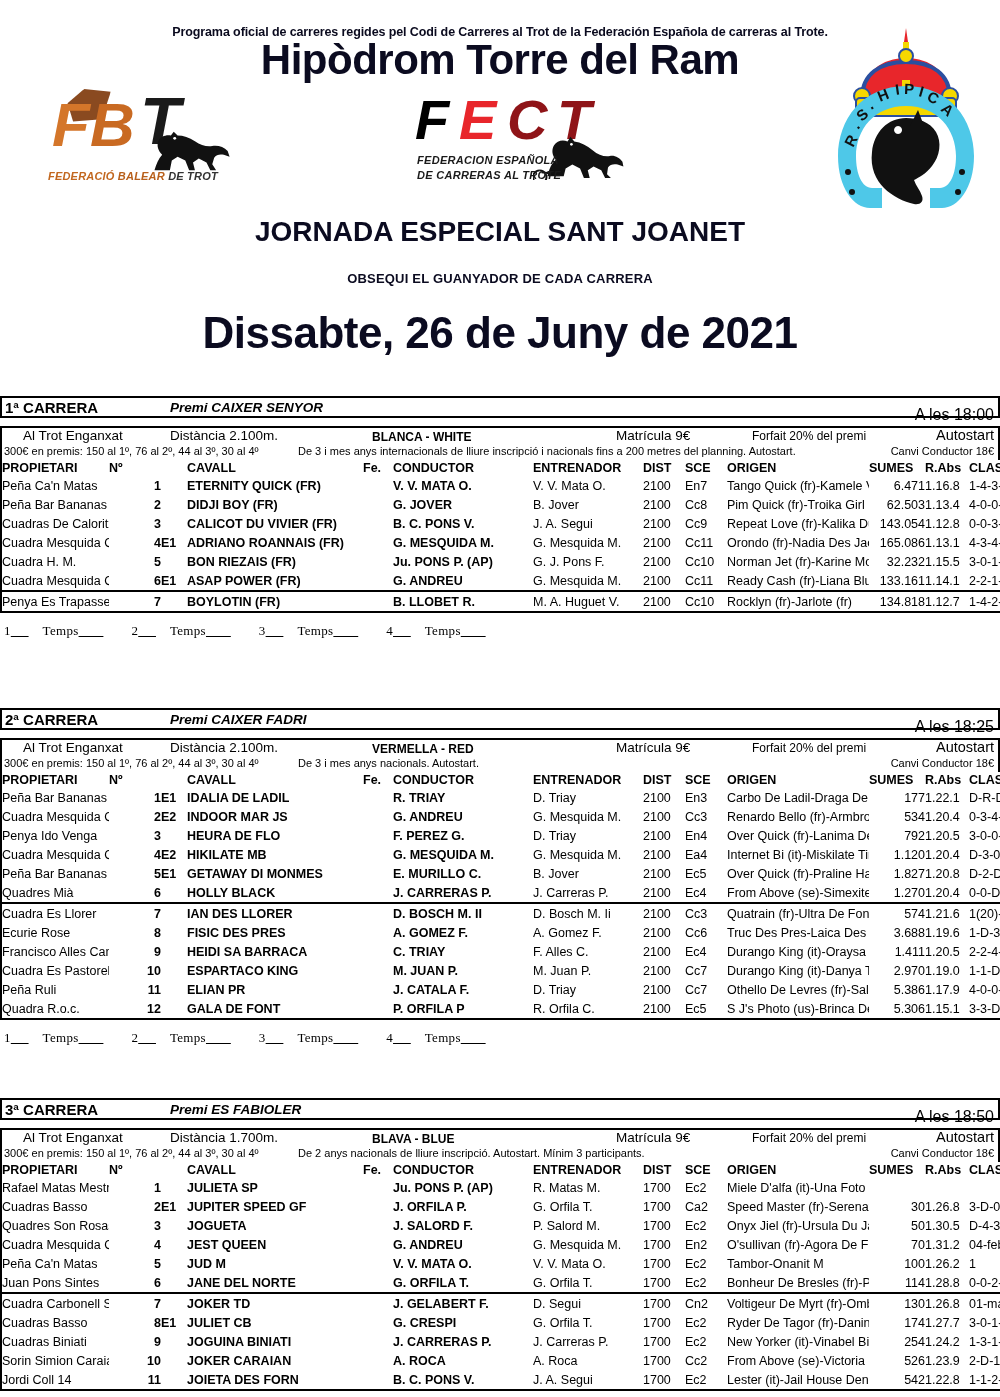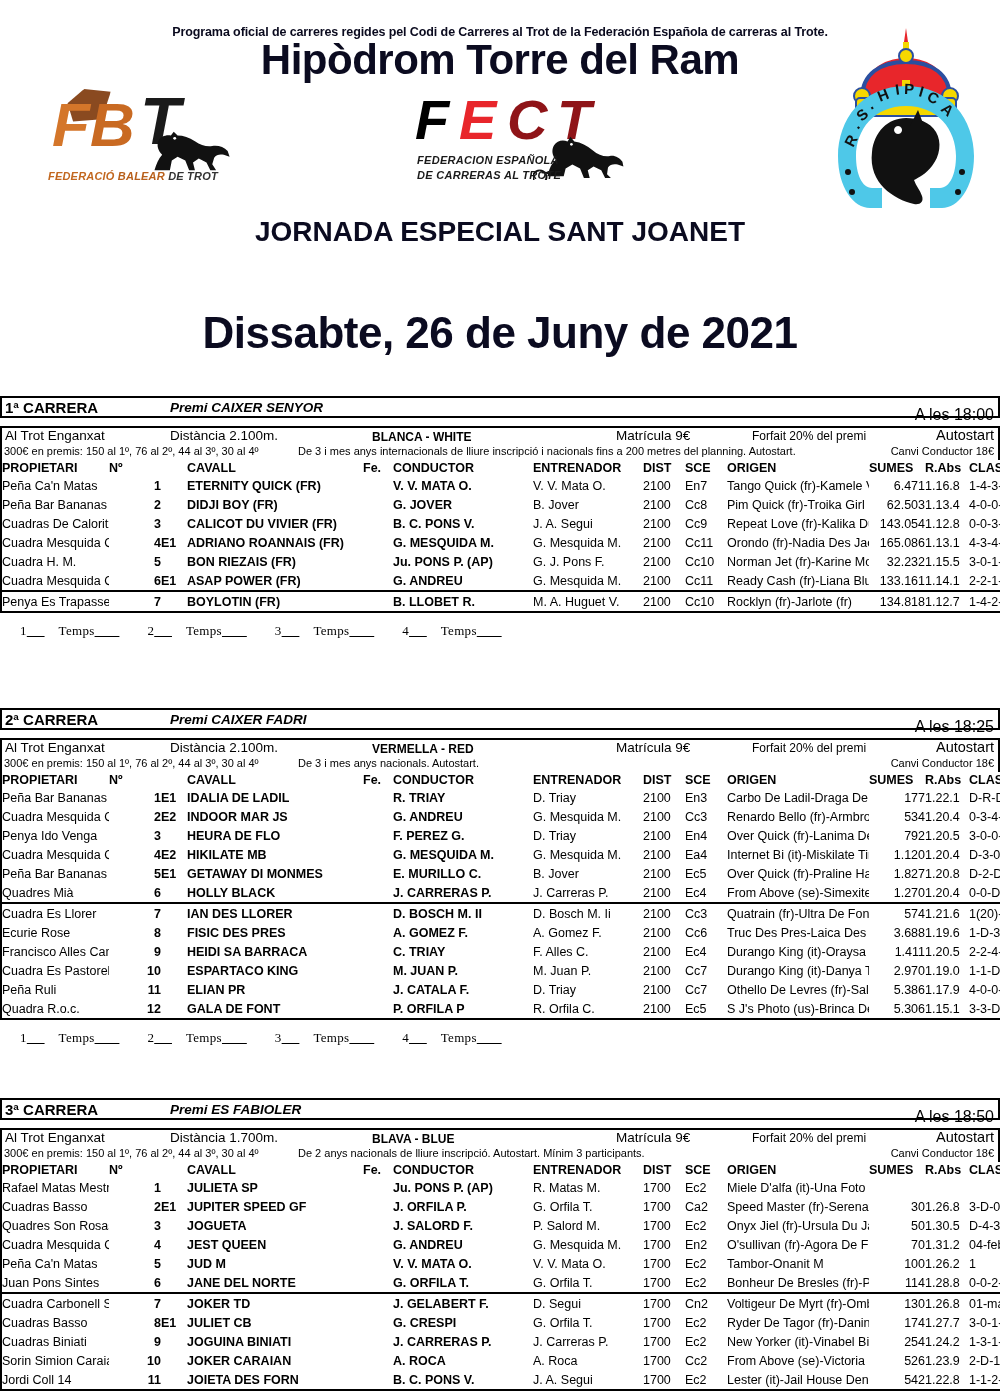--- a/index.html
+++ b/index.html
@@ -196,21 +196,21 @@
     position: relative;
     height: 17px;
     font-size: 13.5px;
   }
   .info-row2 {
     position: relative;
     height: 15px;
     font-size: 11px;
   }
   .ir { position: absolute; top: 0; white-space: nowrap; }
-  .i-trot   { left: 3px; }
+  .i-trot   { left: 21px; }
   .i-dist   { left: 168px; }
   .i-color  { left: 370px; font-weight: bold; font-size: 12px; top: 2px;}
   .i-matr   { left: 614px; }
   .i-forfait{ left: 750px; font-size: 12px; top: 1px;}
   .i-auto   { right: 4px; font-size: 14.5px; top: -1px;}
   .i-premis { left: 2px; }
   .i-cond2  { left: 296px; }
   .i-canvi  { right: 4px; }
 
   
@@ -284,21 +284,21 @@
   th.h-clas { padding-left: 3px; }
 
   tr.group-end td { border-bottom: 2.5px solid #000; }
   tr.last-row td  { border-bottom: 2.5px solid #000; }
 
   
   .temps {
     margin-top: 10px;
     font-family: "Liberation Serif", serif;
     font-size: 13px;
-    padding-left: 20px;
+    padding-left: 4px;
     letter-spacing: 0.3px;
   }
   .temps span { margin-right: 14px; }
   .ul { text-decoration: underline; }
 </style>
 </head>
 <body>
 
 <div class="page-header">
 
@@ -366,20 +366,21 @@
       <text transform="translate(104,78) rotate(26)">C</text>
       <text transform="translate(118,88) rotate(42)">A</text>
     </g>
     <circle cx="26" cy="150" r="3" fill="#111"></circle>
     <circle cx="30" cy="170" r="3" fill="#111"></circle>
     <circle cx="140" cy="150" r="3" fill="#111"></circle>
     <circle cx="136" cy="170" r="3" fill="#111"></circle>
   </svg>
 
   <div class="jornada">JORNADA ESPECIAL SANT JOANET</div>
+  <div class="obsequi">OBSEQUI EL GUANYADOR DE CADA CARRERA</div>
   <div class="dateline">Dissabte, 26 de Juny de 2021</div>
 </div>
 
 <div id="races-root">
     <div class="race" style="top: 396px;">
       <div class="race-title-bar">
         <span class="race-num">1ª CARRERA</span>
         <span class="race-premi">Premi CAIXER SENYOR</span>
         <span class="race-time">A les 18:00</span>
       </div>

